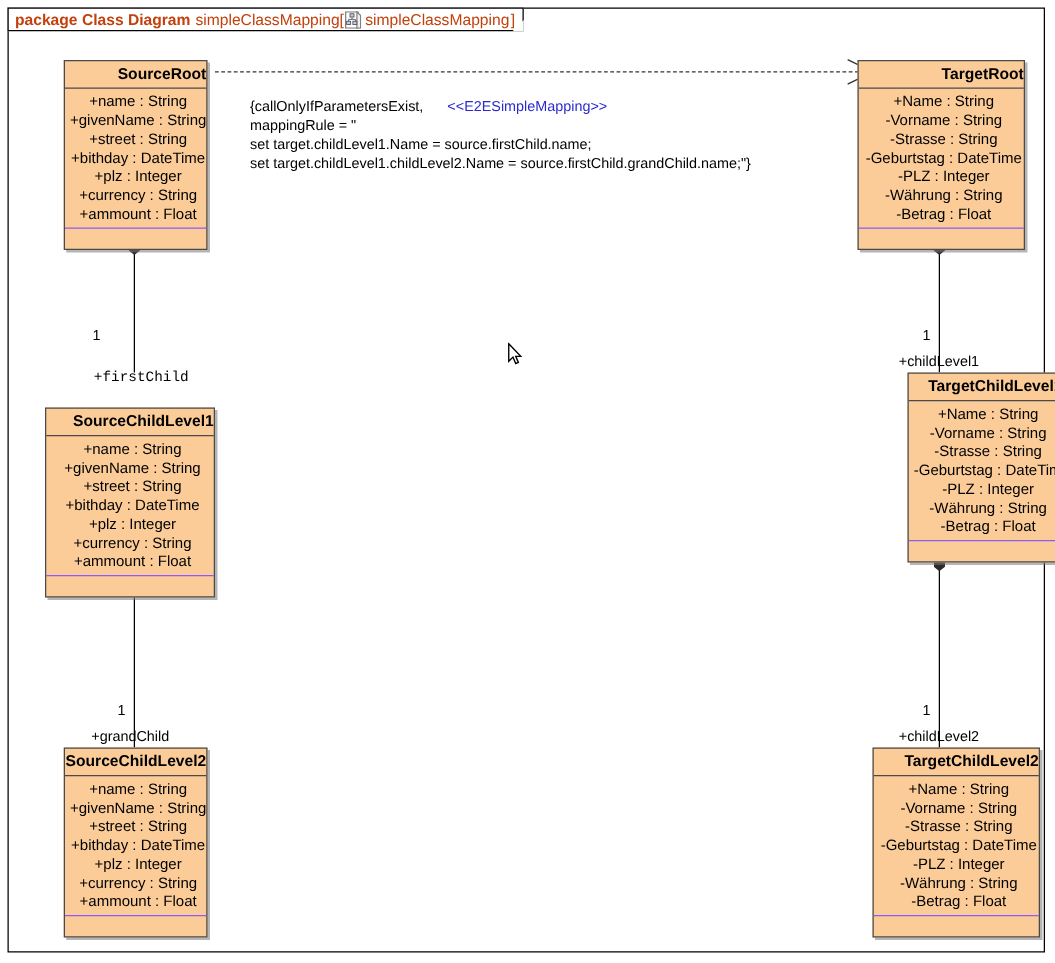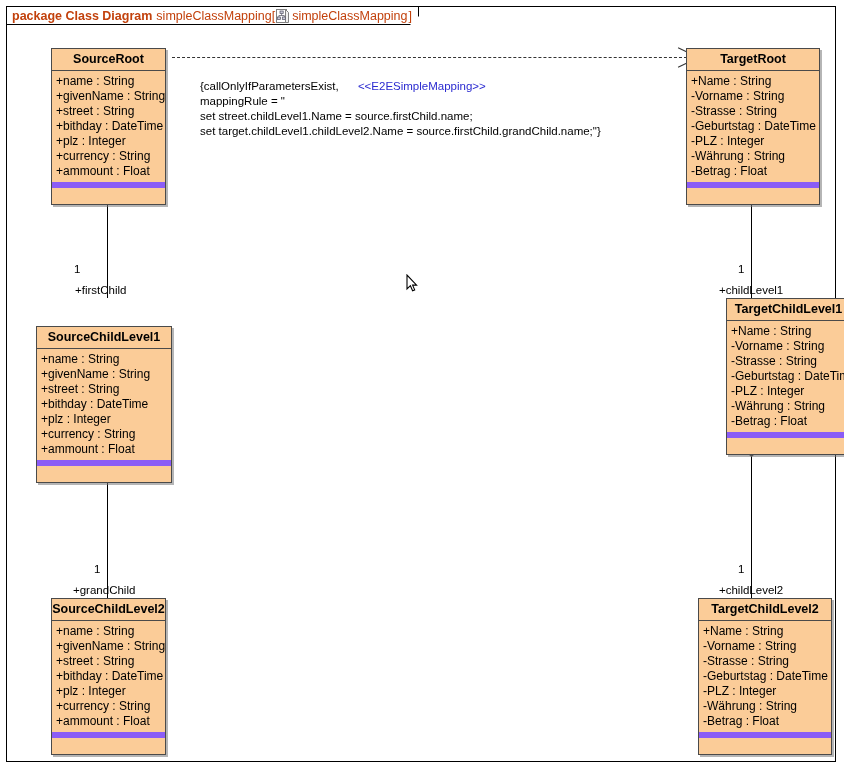--- a/index.html
+++ b/index.html
@@ -81,32 +81,33 @@
   .cls {
     position: absolute;
     box-sizing: border-box;
     border: 1px solid #4a4a4a;
     background: #fbcc98;
     box-shadow: 2px 2px 0 0 rgba(120,120,120,0.55);
     font-size: 12px;
     color: #000000;
   }
   .cls .title {
-    text-align: center;
+    text-align: right;
     font-weight: bold;
     font-size: 12.5px;
     line-height: 20px;
     height: 21px;
     border-bottom: 1px solid #4a4a4a;
     white-space: nowrap;
     overflow: hidden;
   }
   .cls .attrs {
     padding: 3px 0 3px 4px;
-    border-bottom: 6px solid #8b5cf6;
+    border-bottom: 1px solid #8b5cf6;
+    text-align: center;
   }
   .cls .attrs .row {
     line-height: 15px;
     height: 15px;
     white-space: nowrap;
     overflow: hidden;
     font-size: 12px;
   }
   .cls .ops {
     height: 16px;
@@ -218,38 +219,38 @@
   <div class="vline" style="left:107px; top:450px; height:148px;"></div>
   <div class="diamond" style="left:103px; top:444px;"></div>
 
   <div class="vline" style="left:751px; top:196px; height:102px;"></div>
   <div class="diamond" style="left:747px; top:191px;"></div>
 
   <div class="vline" style="left:751px; top:450px; height:148px;"></div>
   <div class="diamond" style="left:747px; top:444px;"></div>
 
   <div class="lbl" style="left:74px; top:263px;">1</div>
-  <div class="lbl" style="left:75px; top:284px;">+firstChild</div>
+  <div class="lbl" style="left:75px; top:296px;font-family:Liberation Mono, monospace;">+firstChild</div>
 
   <div class="lbl" style="left:738px; top:263px;">1</div>
   <div class="lbl" style="left:719px; top:284px;">+childLevel1</div>
 
   <div class="lbl" style="left:94px; top:563px;">1</div>
   <div class="lbl" style="left:73px; top:584px;">+grandChild</div>
 
   <div class="lbl" style="left:738px; top:563px;">1</div>
   <div class="lbl" style="left:719px; top:584px;">+childLevel2</div>
 
   <div class="note" style="left:200px; top:79px;">
     <div>
       <span>{callOnlyIfParametersExist,</span>
       <span class="stereo">&lt;&lt;E2ESimpleMapping&gt;&gt;</span>
     </div>
     <div>mappingRule = "</div>
-    <div>set street.childLevel1.Name = source.firstChild.name;</div>
+    <div>set target.childLevel1.Name = source.firstChild.name;</div>
     <div>set target.childLevel1.childLevel2.Name = source.firstChild.grandChild.name;"}</div>
   </div>
 
   <div class="cls" style="left:51px; top:48px; width:115px;">
     <div class="title">SourceRoot</div>
     <div class="attrs">
       <div class="row">+name : String</div>
       <div class="row">+givenName : String</div>
       <div class="row">+street : String</div>
       <div class="row">+bithday : DateTime</div>

